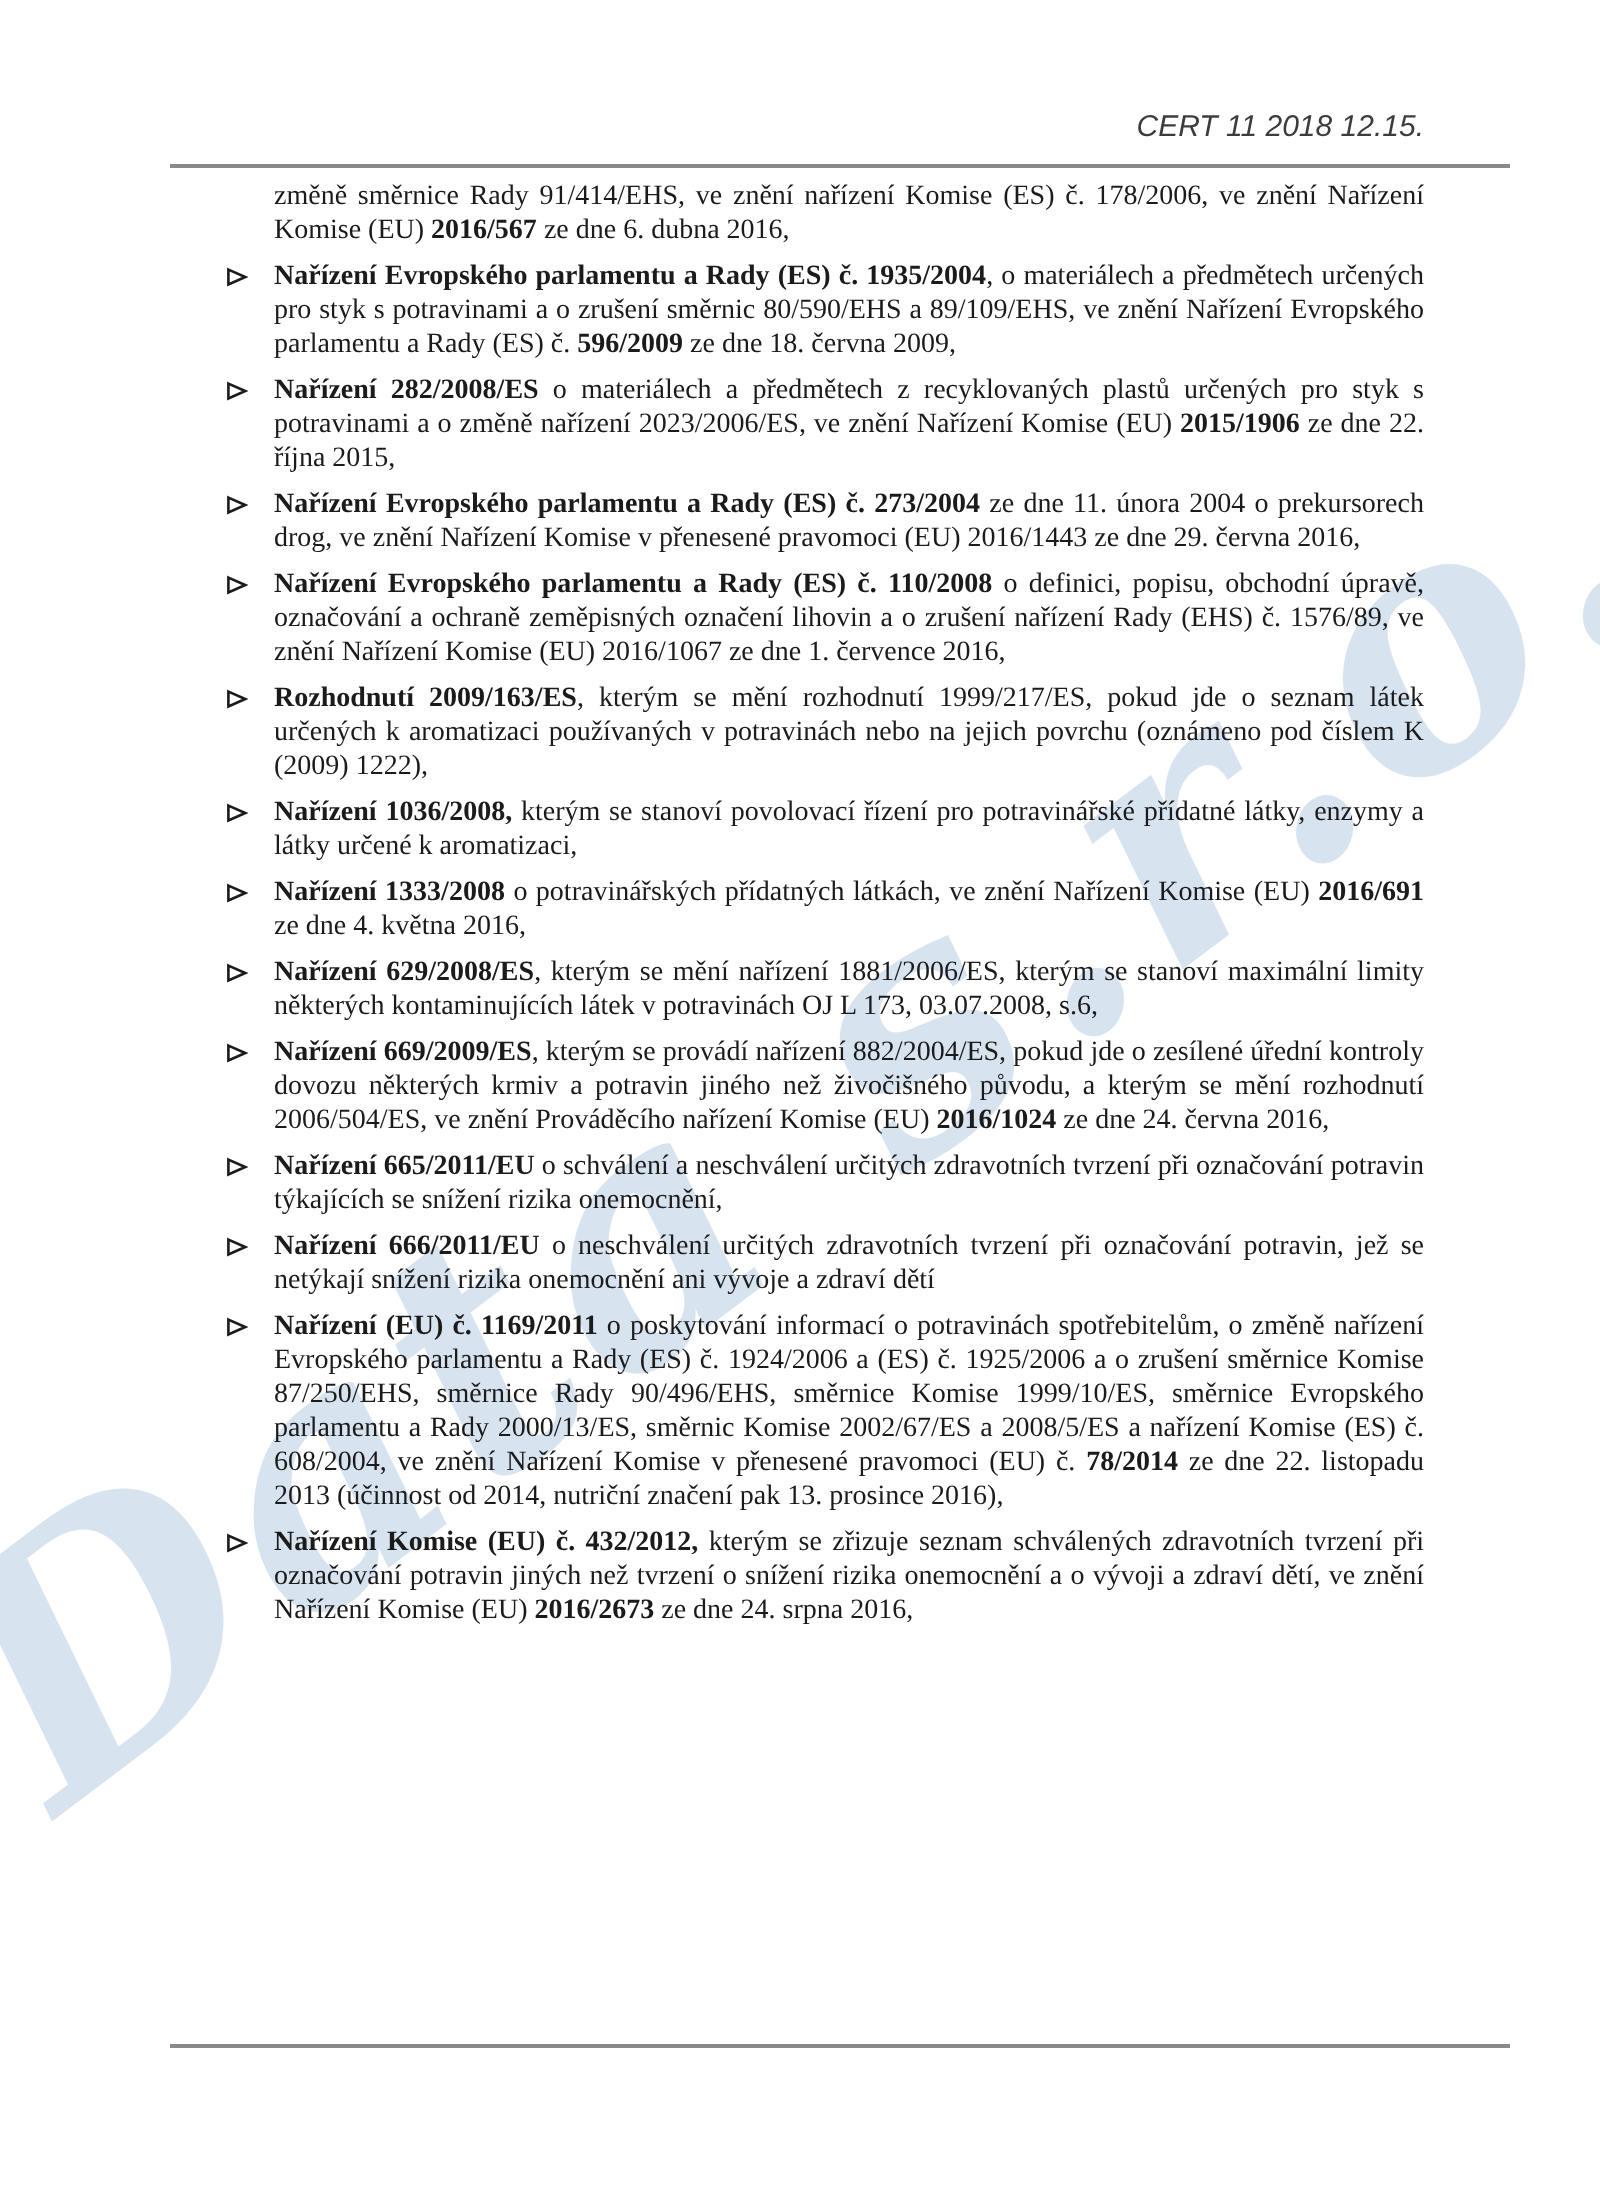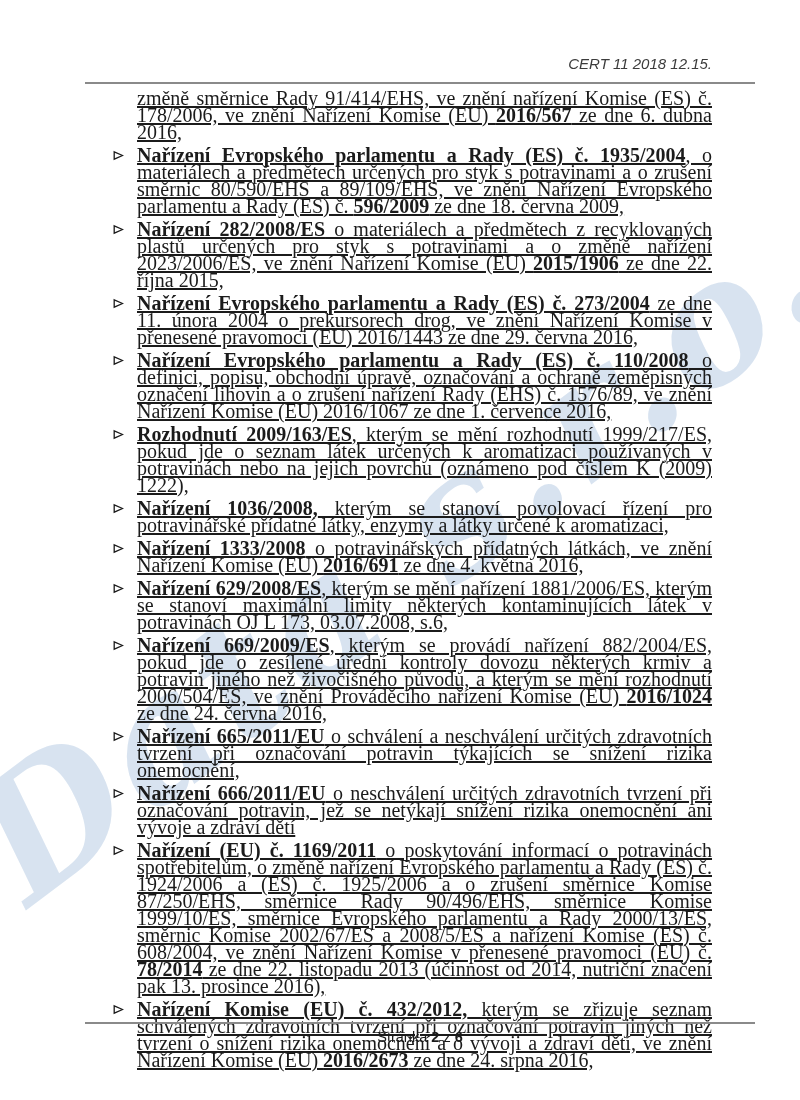--- a/index.html
+++ b/index.html
@@ -29,21 +29,21 @@
   .rule-bottom{top:1022px;}
   .footer{
     position:absolute;top:1029px;left:85px;width:670px;text-align:center;z-index:2;
     font-family:"Liberation Sans",sans-serif;font-size:14.5px;color:#1b1b1b;
   }
   .footer b{font-weight:700;}
 
   
   .content{position:absolute;top:90px;left:137px;width:575px;z-index:2;}
   .para,.li-text{
-    margin:0;text-align:justify;font-size:20px;line-height:17px;color:#1b1b1b;text-decoration:underline;
+    margin:0;text-align:justify;font-size:14px;line-height:17px;color:#1b1b1b;
   }
   .para{margin-bottom:6px;}
   .li{position:relative;margin-bottom:6px;}
   .li-text b,.para b{font-weight:700;}
   .marker{position:absolute;left:-24px;top:3px;width:11px;height:11px;}
   .marker svg{display:block;}
 </style>
 </head>
 <body>
 
@@ -160,20 +160,14 @@
           <svg width="11" height="11" viewBox="0 0 11 11" aria-hidden="true">
             <path d="M1.2 1.8 L9.6 5.5 L1.2 9.2 Z" fill="none" stroke="#1b1b1b" stroke-width="1.3" stroke-linejoin="miter"></path>
           </svg>
         </span>
         <p class="li-text"><b>Nařízení Komise (EU) č. 432/2012,</b><span> kterým se zřizuje seznam schválených zdravotních tvrzení při označování potravin jiných než tvrzení o snížení rizika onemocnění a o vývoji a zdraví dětí, ve znění Nařízení Komise (EU) </span><b>2016/2673</b><span> ze dne 24. srpna 2016,</span></p>
       </div>
     </div>
 
   <div class="rule rule-bottom"></div>
 
-  <div class="footer">
-    <span>Stránka</span>
-    <b>2</b>
-    <span>z</span>
-    <b>6</b>
-  </div>
 
 </div>
 
 </body></html>

